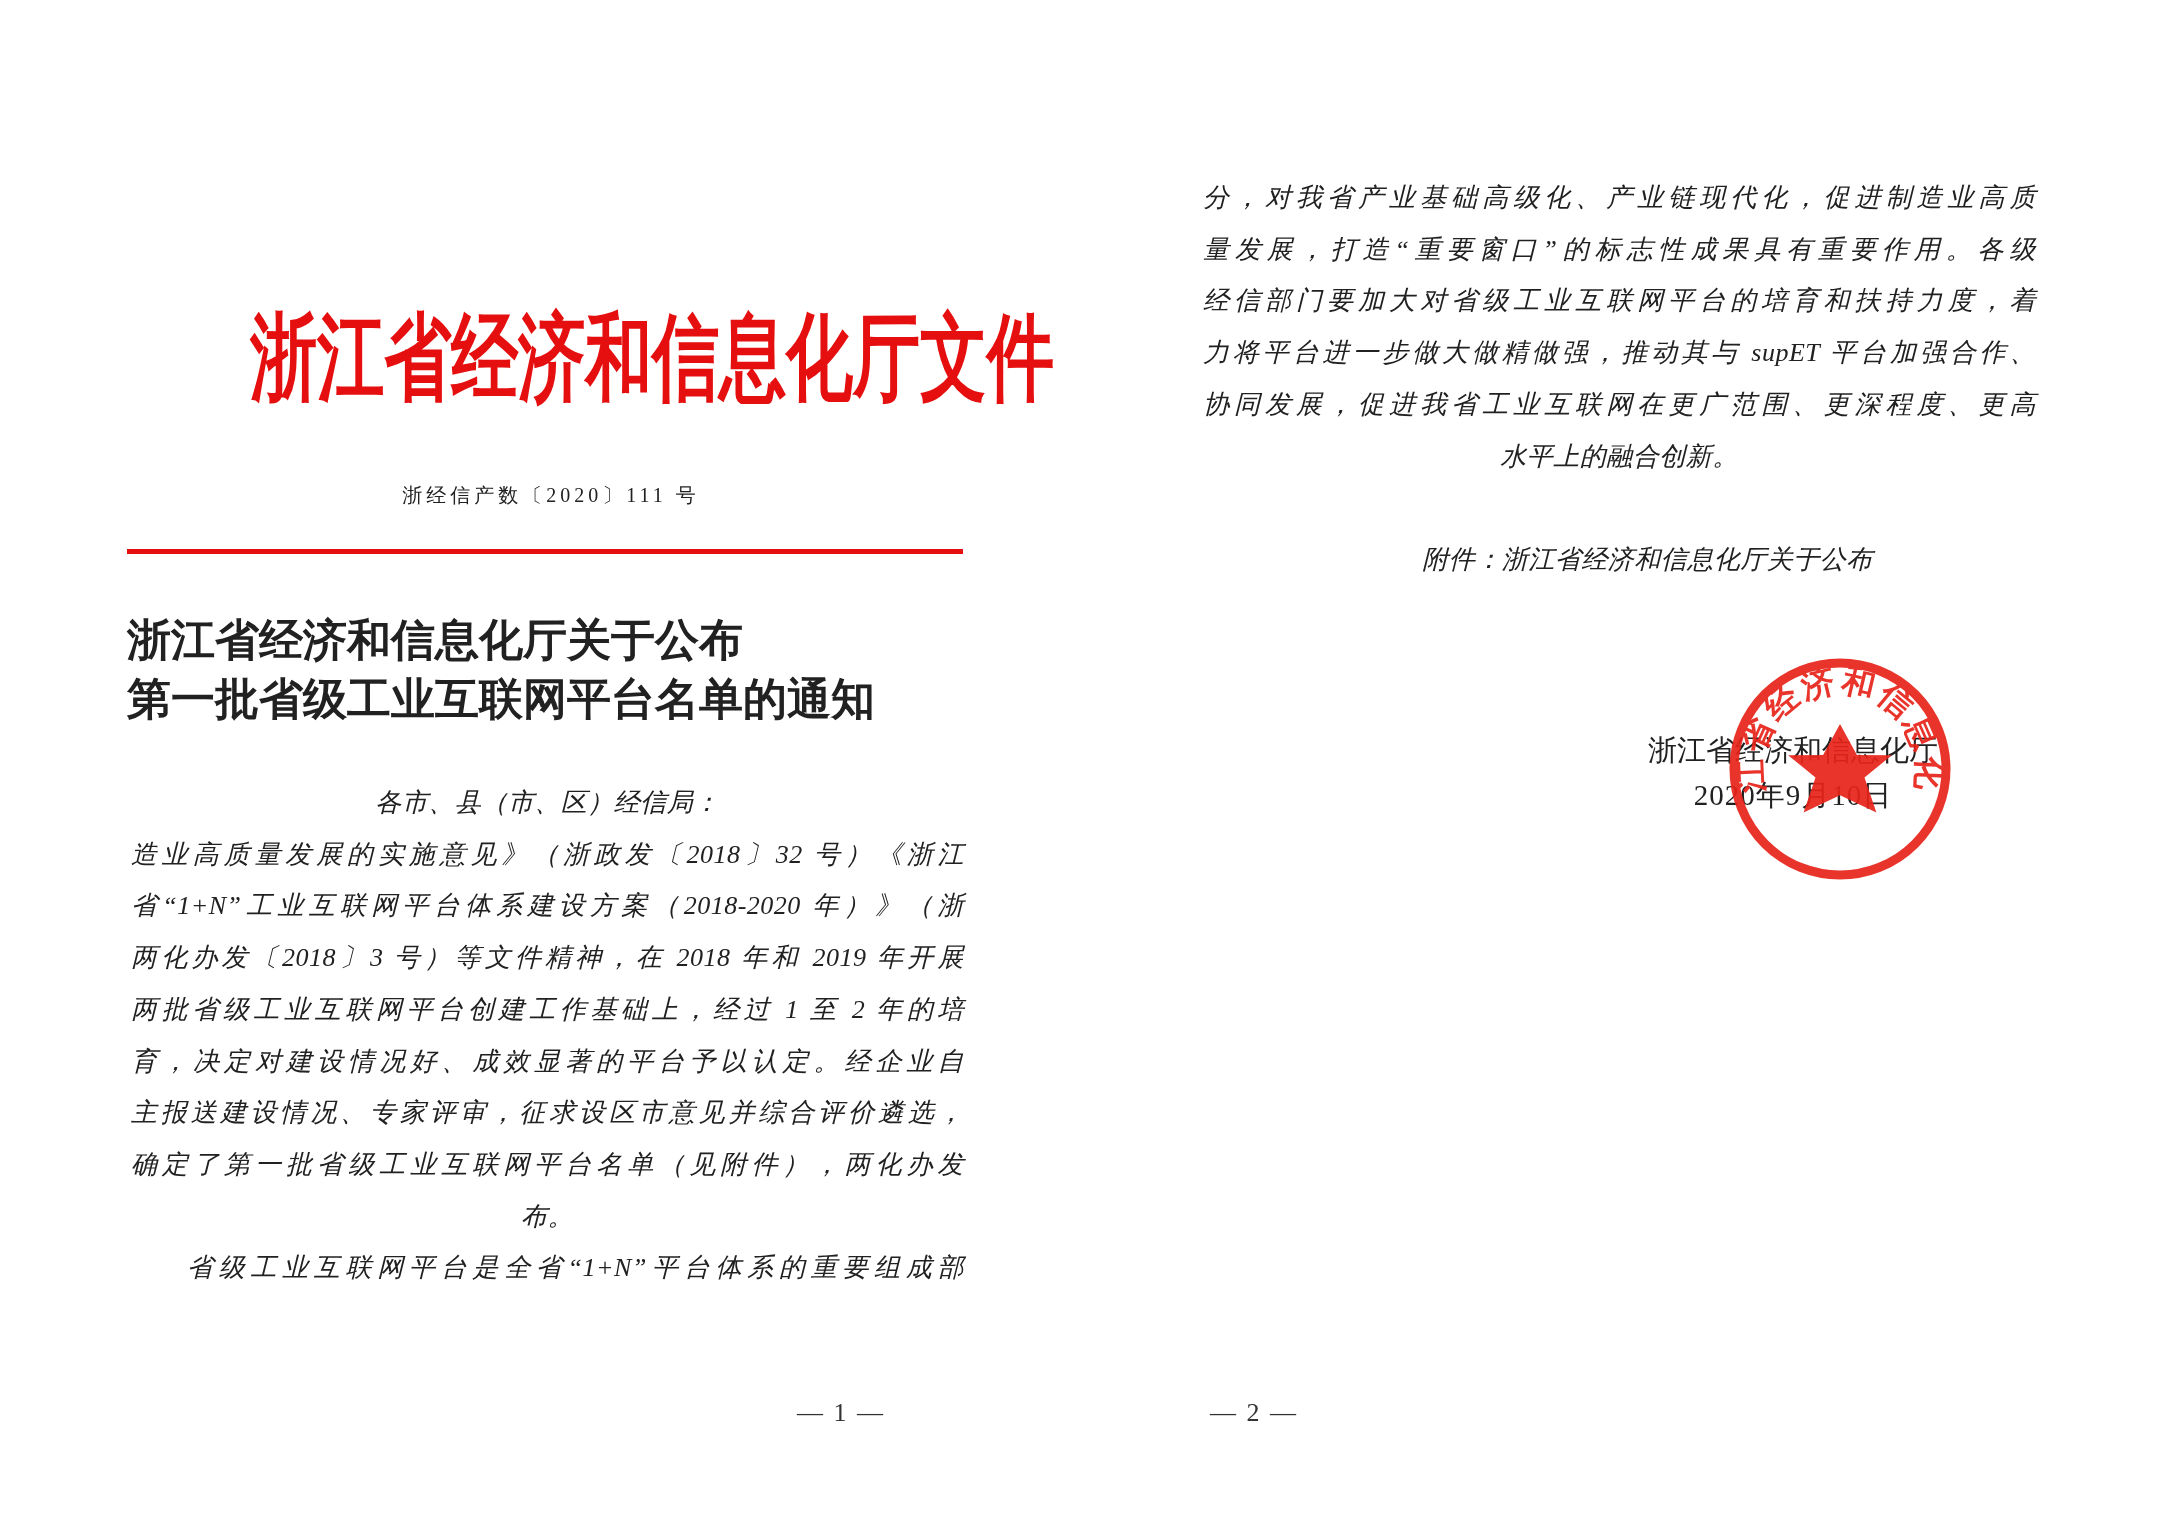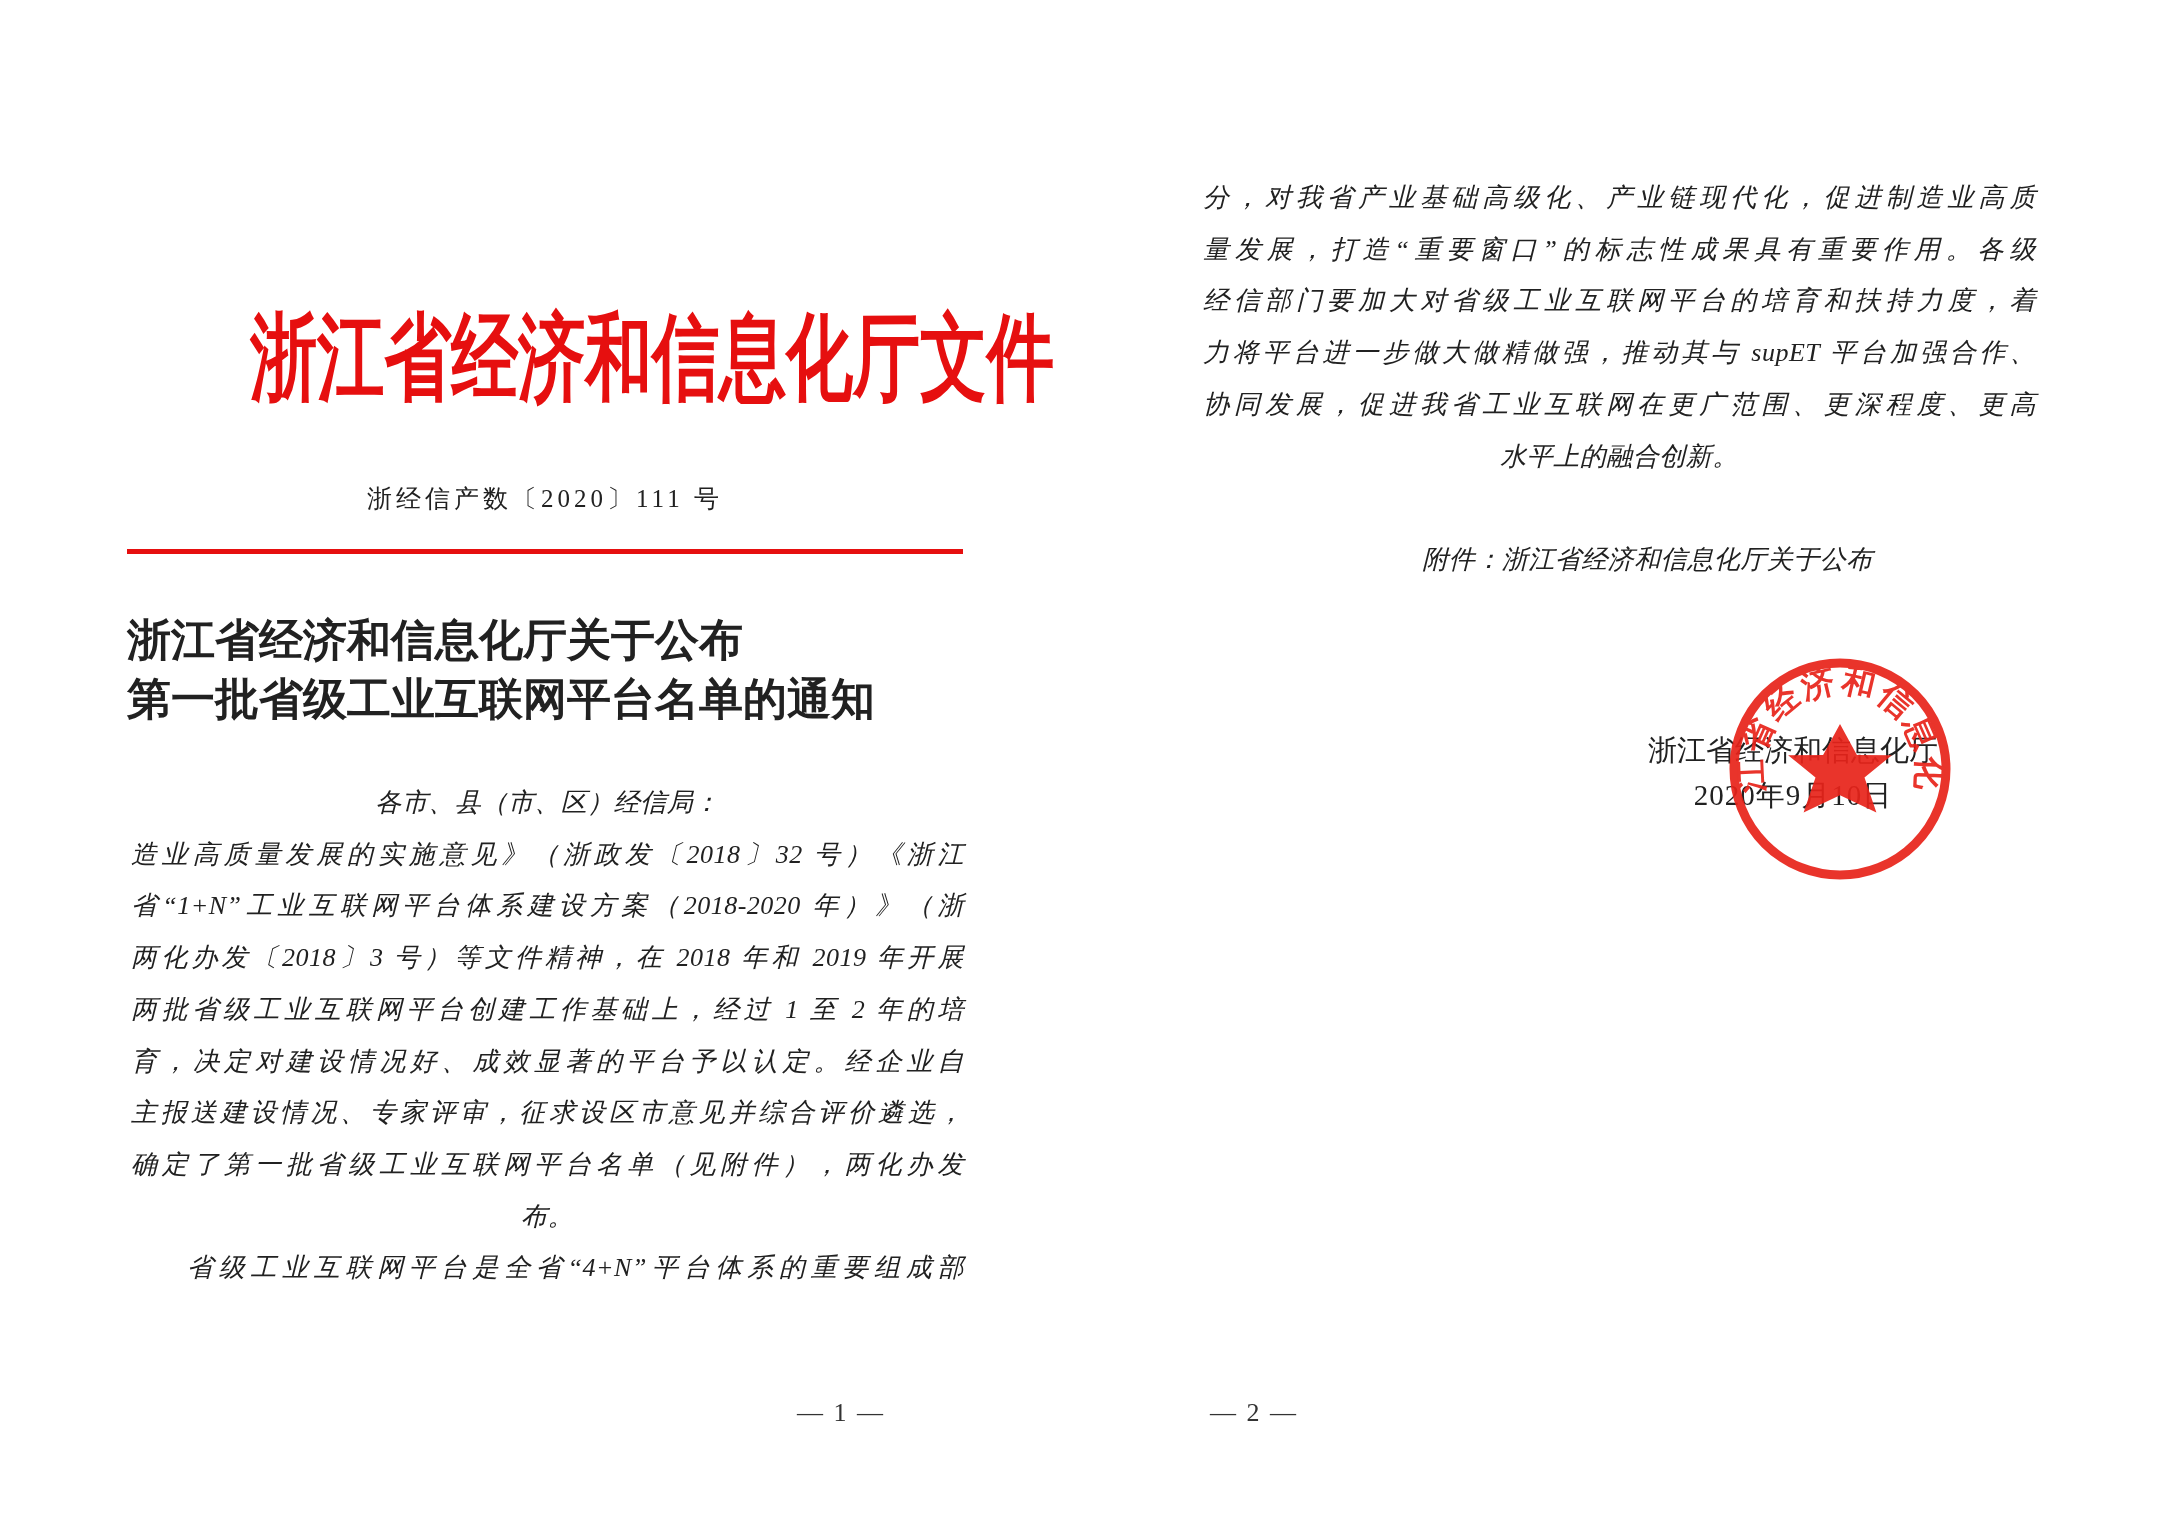--- a/index.html
+++ b/index.html
@@ -8,22 +8,22 @@
     font-family:"Liberation Serif","DejaVu Serif",serif;color:#212121;
   }
   
   .red-header{
     position:absolute;left:127px;top:303px;width:836px;height:110px;
     text-align:center;font-size:95px;font-weight:bold;color:#e60f0f;
     white-space:nowrap;transform:scaleX(0.705);transform-origin:50% 50%;
     line-height:110px;letter-spacing:0px;
   }
   .doc-number{
-    position:absolute;left:127px;top:482px;width:836px;
-    text-align:center;font-size:25px;letter-spacing:4px;
+    position:absolute;left:133px;top:482px;width:836px;
+    text-align:center;font-size:20px;letter-spacing:4px;
   }
   .red-rule{
     position:absolute;left:127px;top:549px;width:836px;height:5px;background:#e60f0f;
   }
   .notice-title{
     position:absolute;left:127px;top:611px;width:836px;
     text-align:left;font-size:44px;font-weight:bold;line-height:59px;
   }
   .body-block{
     position:absolute;font-size:26px;line-height:51.7px;letter-spacing:0.5px;font-style:italic;
@@ -75,21 +75,21 @@
   <div class="body-block" id="body-p1">
     <div class="ln">各市、县（市、区）经信局：</div>
     <div class="ln just">造业高质量发展的实施意见》（浙政发〔2018〕32 号）《浙江</div>
     <div class="ln just">省“1+N”工业互联网平台体系建设方案（2018-2020 年）》（浙</div>
     <div class="ln just">两化办发〔2018〕3 号）等文件精神，在 2018 年和 2019 年开展</div>
     <div class="ln just">两批省级工业互联网平台创建工作基础上，经过 1 至 2 年的培</div>
     <div class="ln just">育，决定对建设情况好、成效显著的平台予以认定。经企业自</div>
     <div class="ln just">主报送建设情况、专家评审，征求设区市意见并综合评价遴选，</div>
     <div class="ln just">确定了第一批省级工业互联网平台名单（见附件），两化办发</div>
     <div class="ln">布。</div>
-    <div class="ln ind just">省级工业互联网平台是全省“4+N”平台体系的重要组成部</div>
+    <div class="ln ind just">省级工业互联网平台是全省“1+N”平台体系的重要组成部</div>
   </div>
 
   <div class="page-num" id="pagenum-1">— 1 —</div>
 
   <div class="body-block" id="body-p2">
     <div class="ln just">分，对我省产业基础高级化、产业链现代化，促进制造业高质</div>
     <div class="ln just">量发展，打造“重要窗口”的标志性成果具有重要作用。各级</div>
     <div class="ln just">经信部门要加大对省级工业互联网平台的培育和扶持力度，着</div>
     <div class="ln just">力将平台进一步做大做精做强，推动其与 supET 平台加强合作、</div>
     <div class="ln just">协同发展，促进我省工业互联网在更广范围、更深程度、更高</div>

